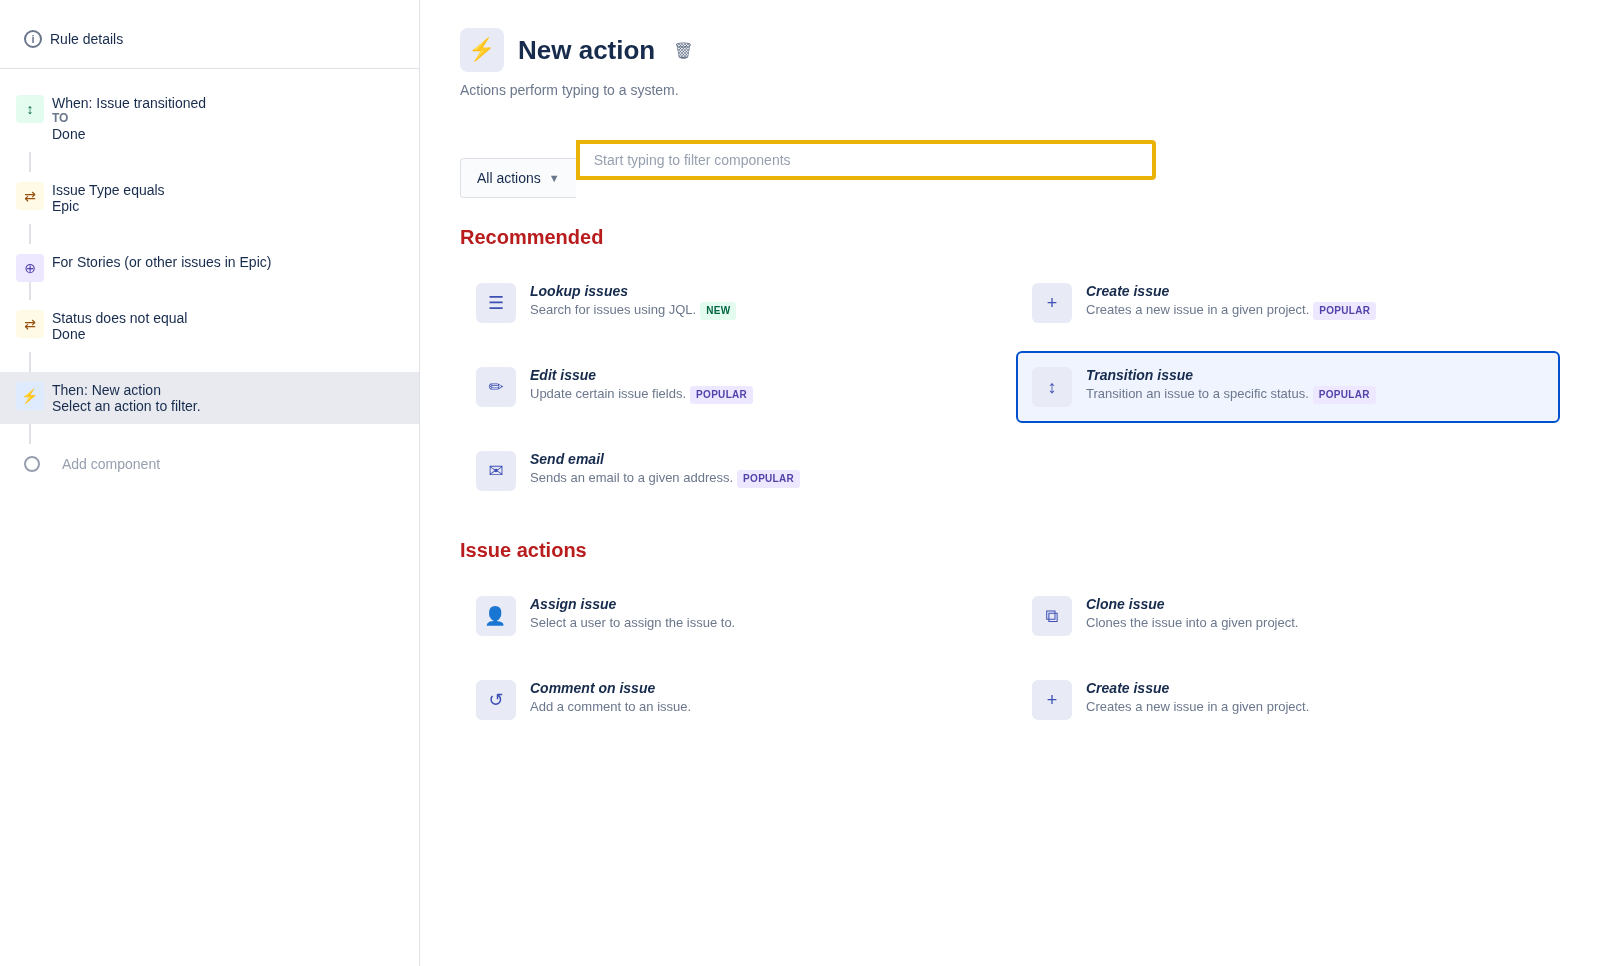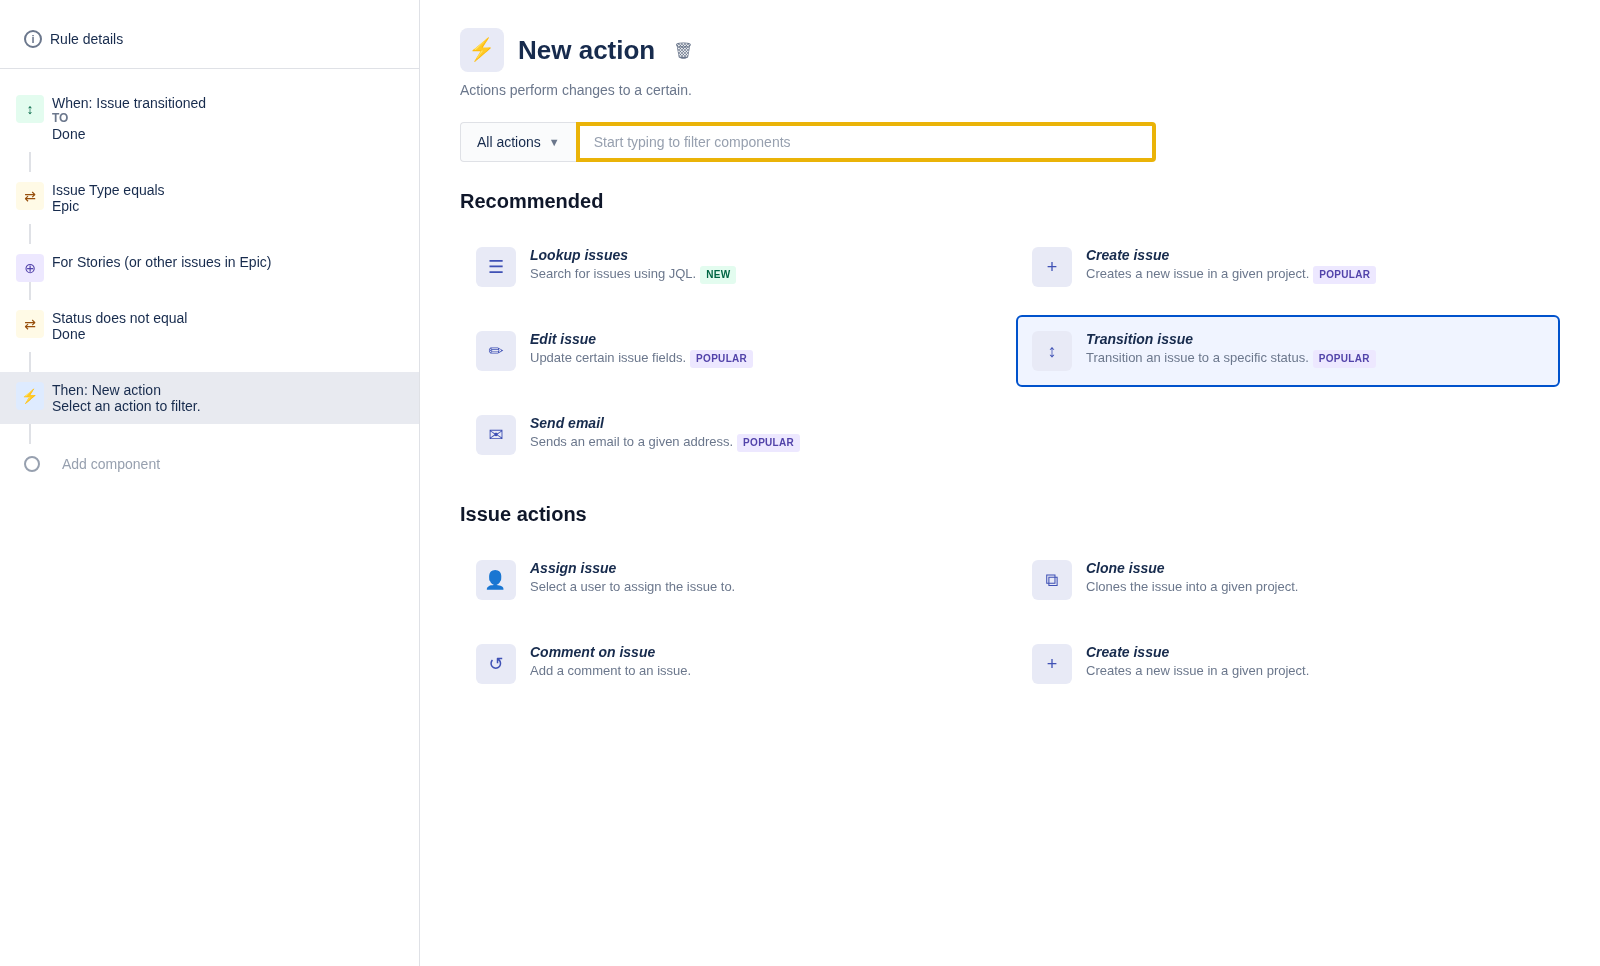--- a/index.html
+++ b/index.html
@@ -128,39 +128,40 @@
       border: 1px solid #dfe1e6;
       border-right: none;
       border-radius: 4px 0 0 4px;
       padding: 8px 16px;
       background: #fafbfc;
       font-size: 14px;
       color: #172b4d;
       display: flex; align-items: center; gap: 8px;
       cursor: pointer;
       height: 40px;
+      margin-top: 36px;
     }
     .dropdown-chevron { color: #6b778c; font-size: 11px; }
     .filter-input {
       border: 4px solid #eab308;
       border-radius: 0 4px 4px 0;
       padding: 8px 14px;
       font-size: 14px;
       color: #172b4d;
       width: 580px;
       height: 40px;
       outline: none;
     }
     .filter-input::placeholder { color: #97a0af; }
 
     
     .section-title {
       font-size: 20px;
       font-weight: 700;
-      color: #0f172a;
+      color: #b91c1c;
       margin-bottom: 18px;
     }
 
     
     .action-grid {
       display: grid;
       grid-template-columns: 1fr 1fr;
       gap: 12px;
       margin-bottom: 32px;
     }
@@ -272,21 +273,21 @@
     <span>Add component</span>
   </div>
 </div>
 
 <div class="main">
   <div class="main-header">
     <div class="main-icon">⚡</div>
     <span class="main-title">New action</span>
     <span class="trash-icon">🗑</span>
   </div>
-  <p class="subtitle">Actions perform changes to a certain.</p>
+  <p class="subtitle">Actions perform typing to a system.</p>
 
   <div class="filter-row">
     <button class="dropdown-btn">
       <span>All actions</span>
       <span class="dropdown-chevron">▼</span>
     </button>
     <input class="filter-input" type="text" placeholder="Start typing to filter components" style="">
   </div>
 
   <div id="sections-container">

